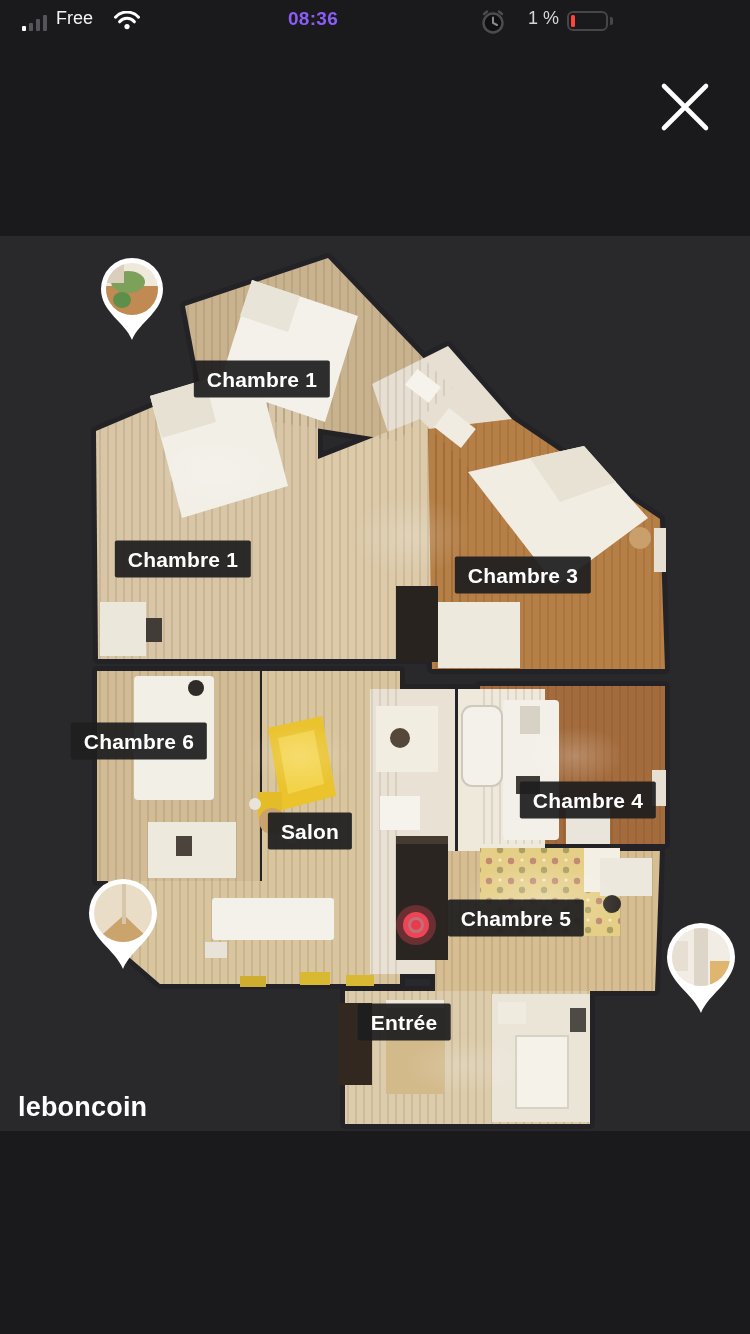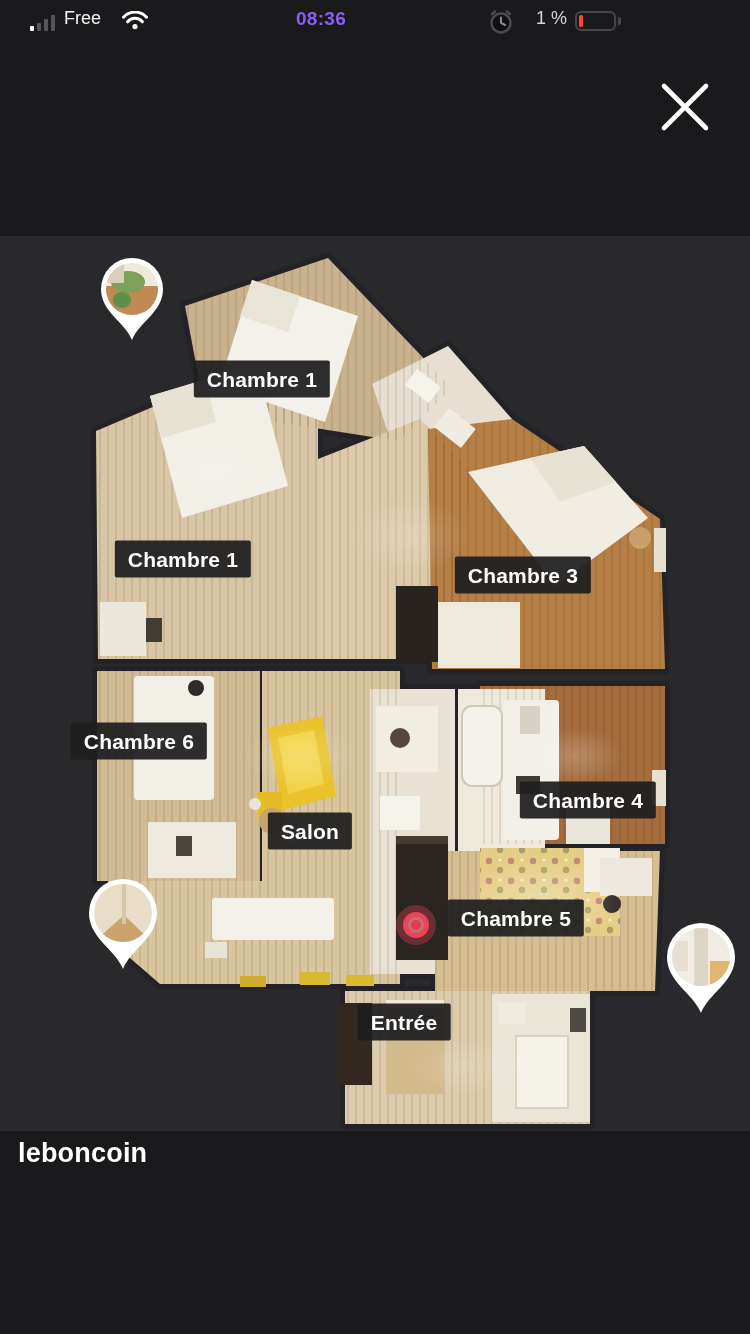--- a/index.html
+++ b/index.html
@@ -3,31 +3,31 @@
 <meta charset="utf-8">
 <style>
   html,body{margin:0;padding:0;}
   body{
     width:750px;height:1334px;position:relative;overflow:hidden;
     background:#1a1a1c;
     font-family:"Liberation Sans",sans-serif;
     -webkit-font-smoothing:antialiased;
   }
   
-  .statusbar{position:absolute;left:12px;top:0;width:618px;height:44px;background:#1a1a1c;z-index:30;}
+  .statusbar{position:absolute;left:4px;top:0;width:618px;height:44px;background:#1a1a1c;z-index:30;}
   .sb-carrier{position:absolute;left:52px;top:8px;font-size:18px;color:#f4f4f5;}
   .sb-time{position:absolute;left:50%;transform:translateX(-50%);top:8px;font-size:19px;font-weight:700;color:#8b5cf6;letter-spacing:.3px;}
   .sb-batpct{position:absolute;right:63px;top:8px;font-size:18px;color:#d6d6d8;}
   .bat-body{position:absolute;right:14px;top:11px;width:41px;height:20px;border:2px solid #45454a;border-radius:6px;box-sizing:border-box;}
   .bat-fill{position:absolute;left:2px;top:2px;width:4px;height:12px;background:#ff453a;border-radius:1.5px;}
   .bat-nub{position:absolute;right:9px;top:17px;width:3px;height:8px;background:#45454a;border-radius:0 2px 2px 0;}
   
   .viewer{position:absolute;left:0;top:236px;width:750px;height:895px;background:#29292b;z-index:1;}
   .close-btn{position:absolute;left:656px;top:78px;width:58px;height:58px;z-index:40;cursor:pointer;}
-  .brand{position:absolute;left:18px;top:1092px;z-index:20;color:#fff;font-size:27px;font-weight:700;letter-spacing:.2px;margin-top:46px;}
+  .brand{position:absolute;left:18px;top:1092px;z-index:20;color:#fff;font-size:27px;font-weight:700;letter-spacing:.2px;}
   
   .room-label{
     position:absolute;transform:translate(-50%,-50%);
     background:rgba(30,30,31,.93);color:#fff;
     font-size:21px;font-weight:700;line-height:25px;
     padding:6px 13px;border-radius:2px;white-space:nowrap;z-index:10;letter-spacing:.2px;
   }
   
   .pin{position:absolute;z-index:12;cursor:pointer;}
   

